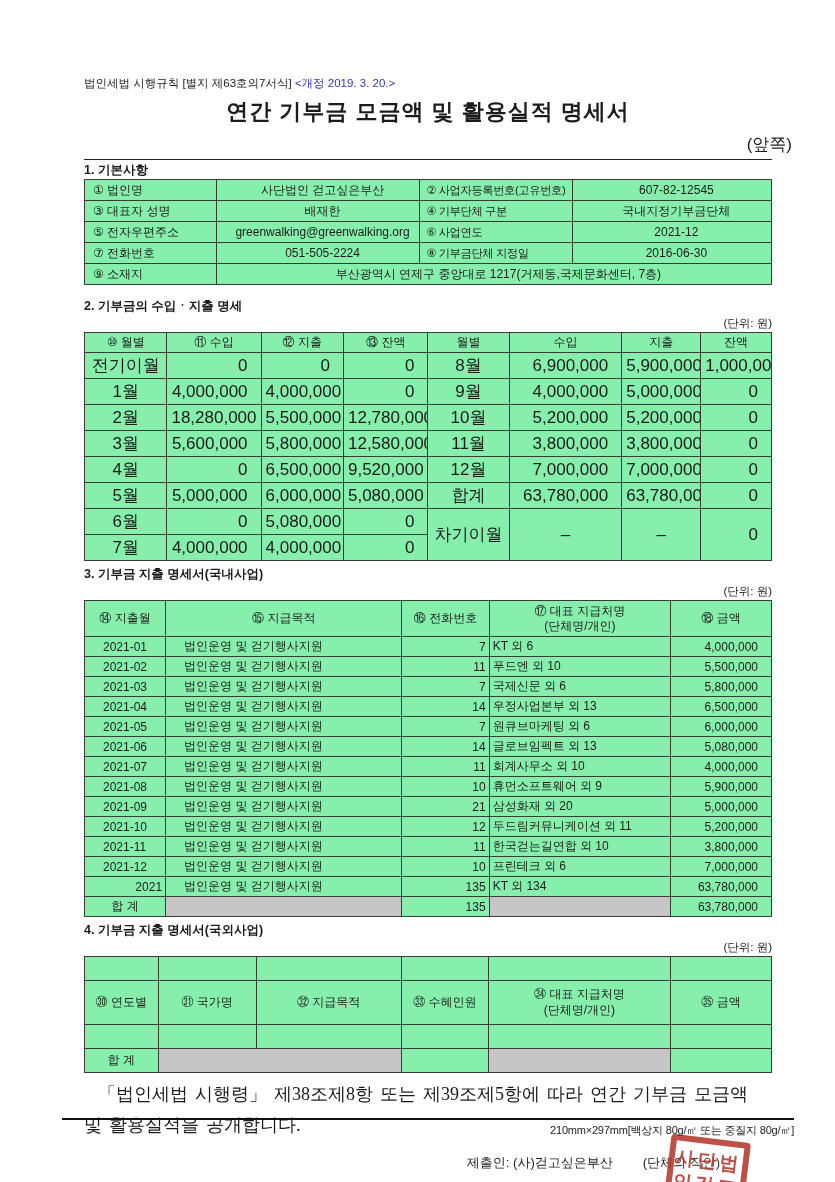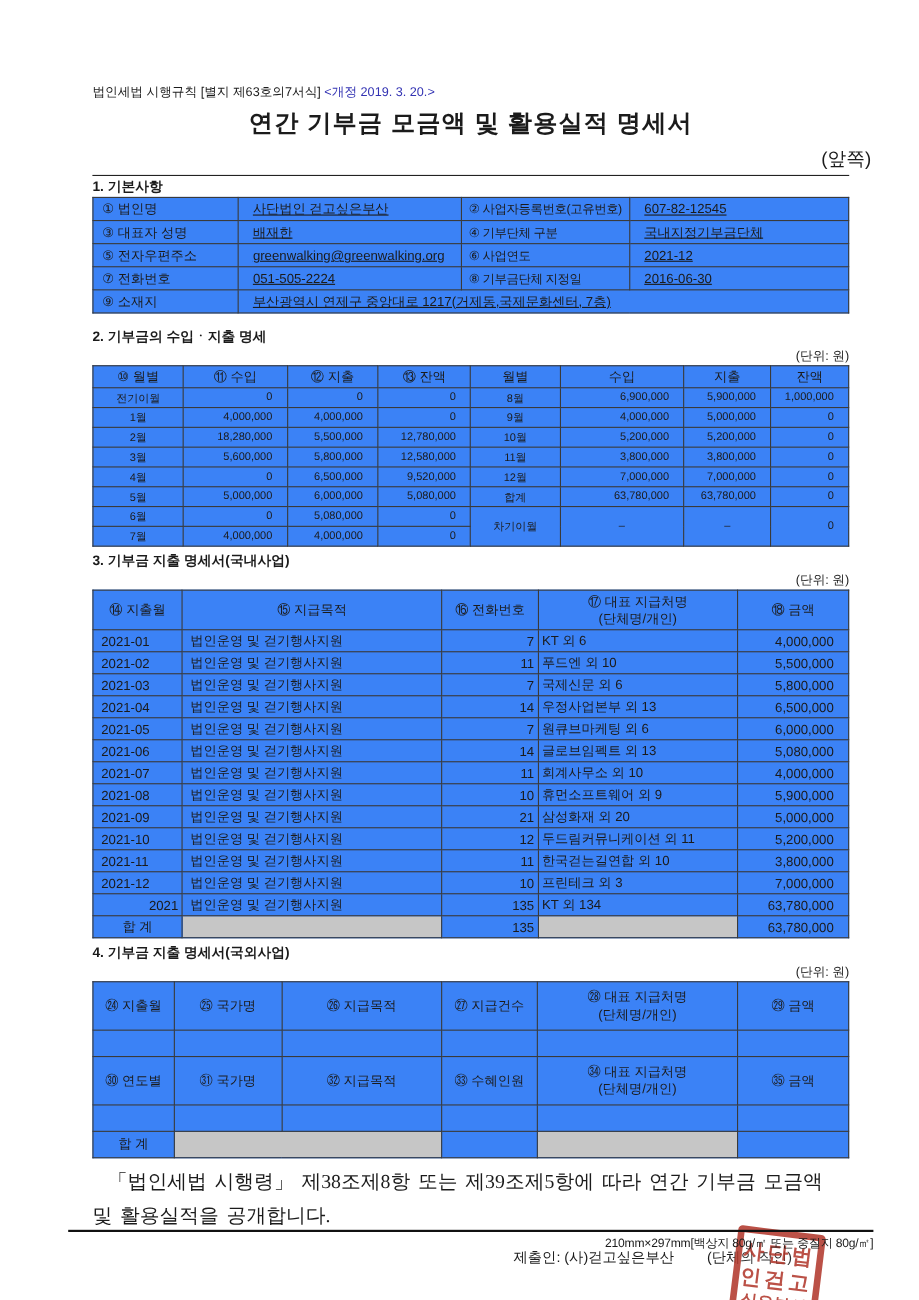--- a/index.html
+++ b/index.html
@@ -25,45 +25,45 @@
   .doc-title{
     text-align:center;font-size:22px;font-weight:700;letter-spacing:1px;
     margin-top:6px;
   }
   .page-side{text-align:right;font-size:17px;width:708px;margin-top:6px;}
   .top-rule{border:none;border-top:1.5px solid #222;margin:3px 0 0 0;width:688px;}
 
   .sec-title{font-weight:700;font-size:12.5px;margin-top:2px;}
   .unit{ text-align:right;font-size:11.5px;margin:1px 0 1px 0;width:688px;}
 
-  table{border-collapse:collapse;table-layout:fixed;width:688px;background:#3b82f6;}
+  table{border-collapse:collapse;table-layout:fixed;width:688px;background:#86efac;}
   td,th{
     border:1px solid var(--line);
     font-size:12px;font-weight:400;
     padding:1px 4px;height:20px;
     overflow:hidden;white-space:nowrap;
     vertical-align:middle;
   }
   th{text-align:center;white-space:pre-line;}
 
   
   #t1 td{height:21px;}
   #t1 .lab{text-align:left;padding-left:8px;}
-  #t1 .val{text-align:left;padding-left:13px;text-decoration:underline;}
+  #t1 .val{text-align:center;padding-left:13px;}
   #t1 .lab2{text-align:left;padding-left:6px;font-size:11.3px;letter-spacing:-0.4px;}
 
   
   .c{text-align:center;}
   .r{text-align:right;padding-right:13px;}
   .r0{text-align:right;padding-right:3px;}
-  .l{text-align:left;padding-left:7px;}
+  .l{text-align:left;padding-left:18px;}
   .l4{text-align:left;padding-left:3px;}
   .gray{background:var(--cell-gray);}
 
-  #t2 td{height:18px;font-size:10px;}
+  #t2 td{height:18px;font-size:17px;}
   #t2 th{height:19px;}
 
   #t3 td{height:17.5px;}
   #t3 th{height:36px;line-height:1.25;}
   #t3 tr.big td{height:19px;}
 
   #t4 th{height:44px;line-height:1.3;}
   #t4 td{height:24px;}
 
   .statement{
@@ -345,21 +345,21 @@
             <td class="l">2021-11</td>
             <td class="l">법인운영 및 걷기행사지원</td>
             <td class="r0">11</td>
             <td class="l4">한국걷는길연합 외 10</td>
             <td class="r">3,800,000</td>
           </tr>
           <tr>
             <td class="l">2021-12</td>
             <td class="l">법인운영 및 걷기행사지원</td>
             <td class="r0">10</td>
-            <td class="l4">프린테크 외 3</td>
+            <td class="l4">프린테크 외 6</td>
             <td class="r">7,000,000</td>
           </tr>
           <tr class="big">
             <td class="r0">2021</td>
             <td class="l">법인운영 및 걷기행사지원</td>
             <td class="r0">135</td>
             <td class="l4">KT 외 134</td>
             <td class="r">63,780,000</td>
           </tr>
           <tr class="big">
@@ -378,29 +378,20 @@
       <colgroup>
           <col style="width:10.7%">
           <col style="width:14.3%">
           <col style="width:21.1%">
           <col style="width:12.7%">
           <col style="width:26.5%">
           <col style="width:14.7%">
         </colgroup>
       <tbody>
           <tr>
-            <th>㉔ 지출월</th>
-            <th>㉕ 국가명</th>
-            <th>㉖ 지급목적</th>
-            <th>㉗ 지급건수</th>
-            <th>㉘ 대표 지급처명
-(단체명/개인)</th>
-            <th>㉙ 금액</th>
-          </tr>
-          <tr>
             <td></td>
             <td></td>
             <td></td>
             <td></td>
             <td></td>
             <td></td>
           </tr>
           <tr>
             <th>㉚ 연도별</th>
             <th>㉛ 국가명</th>

